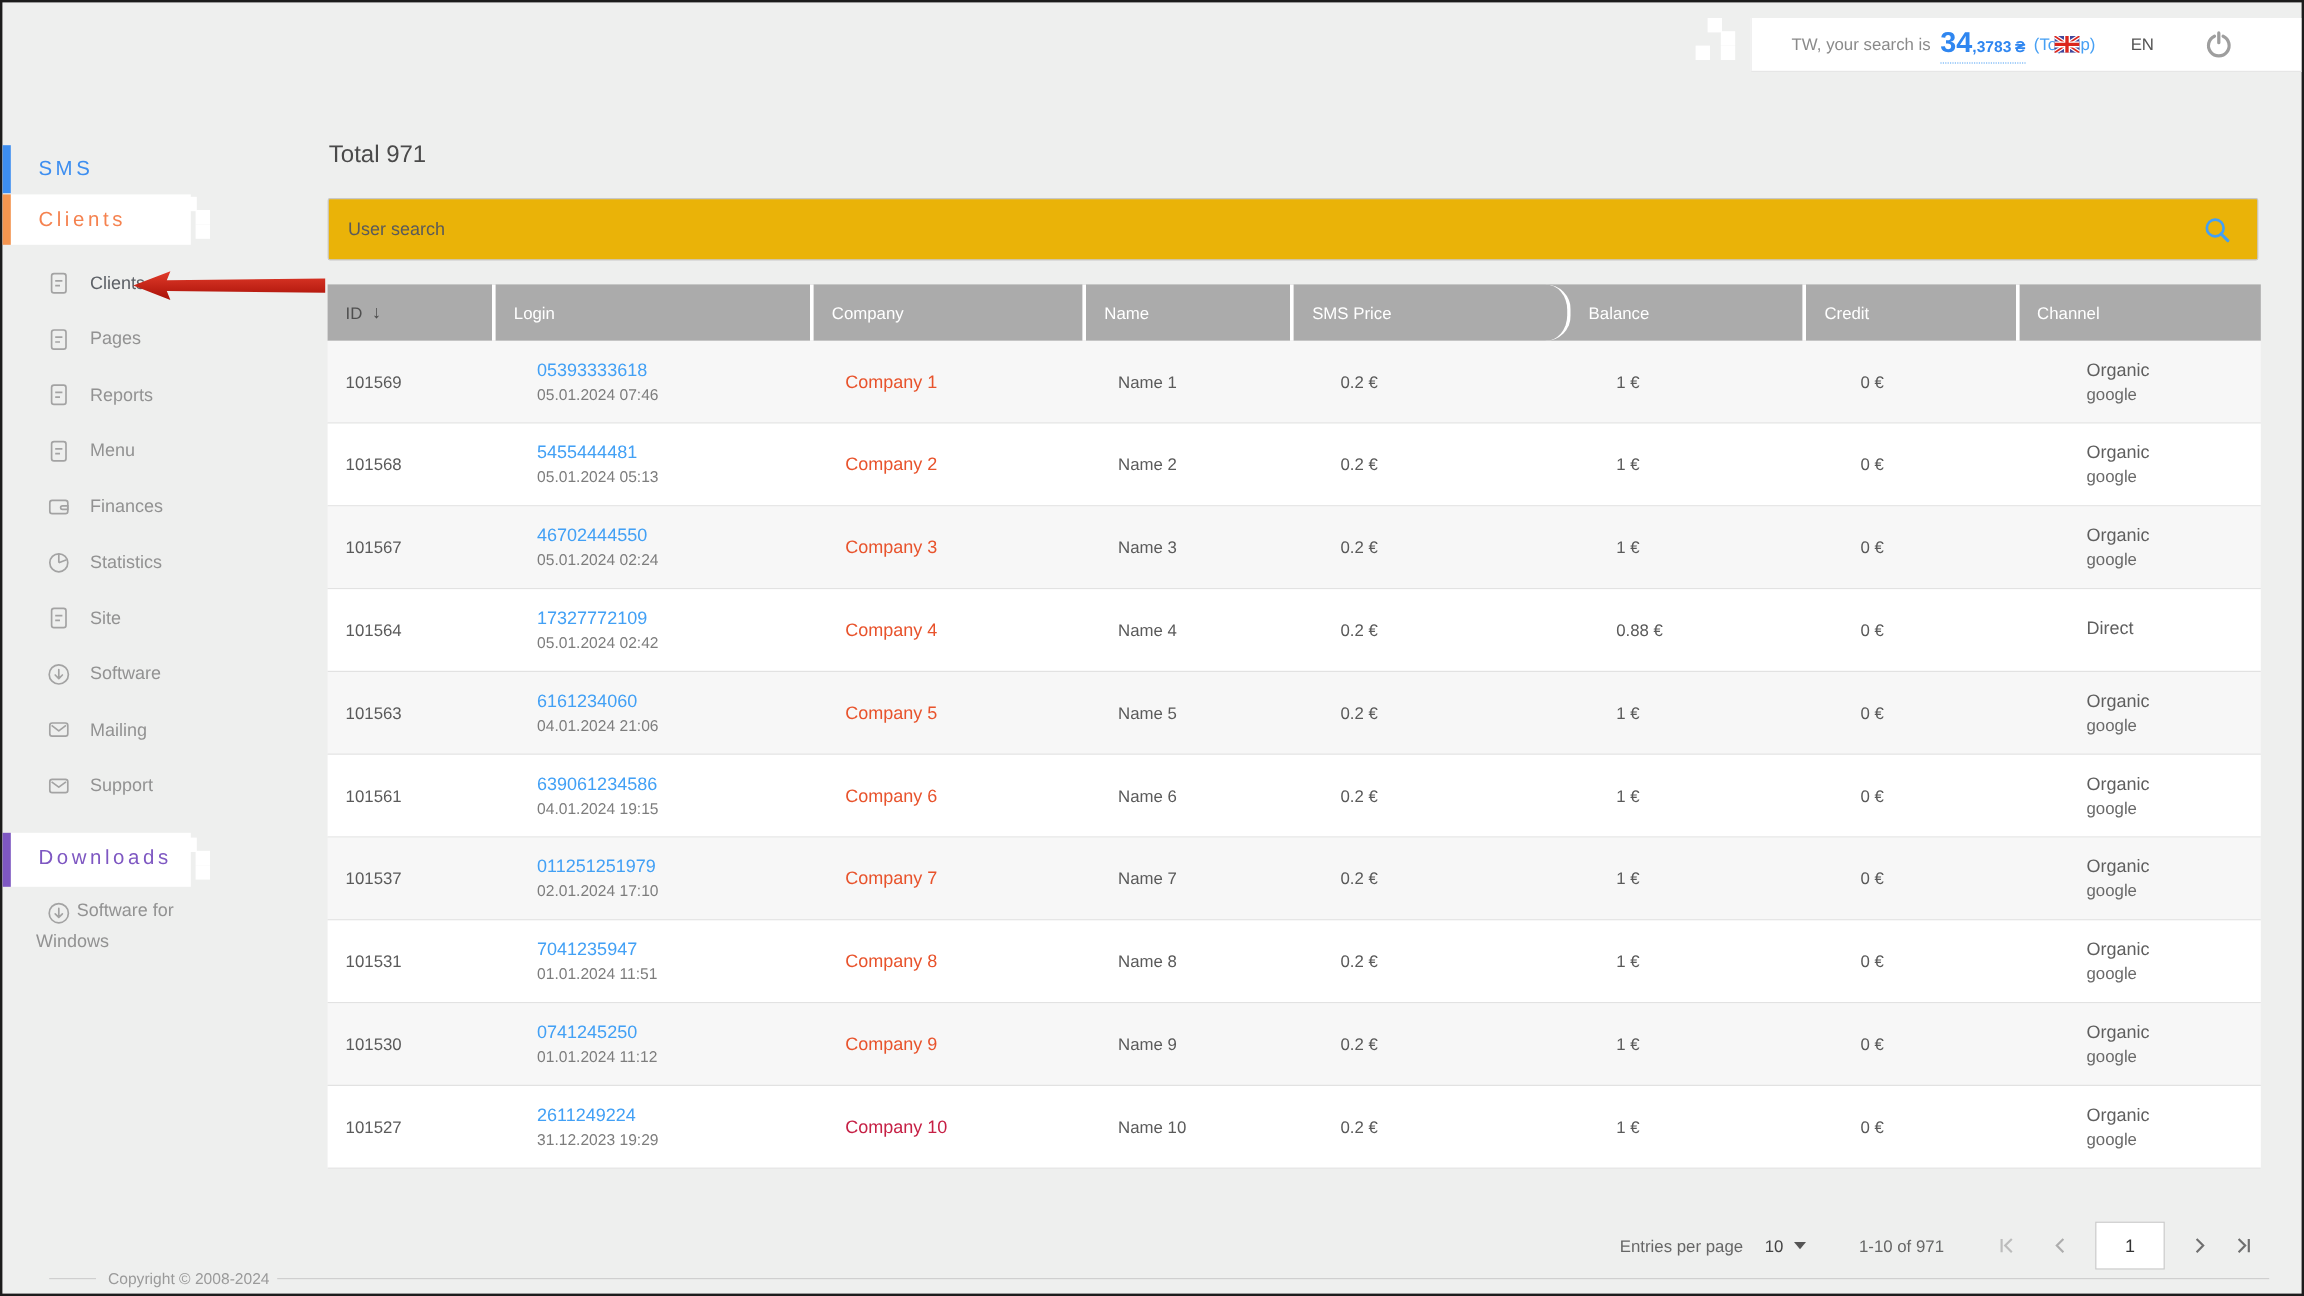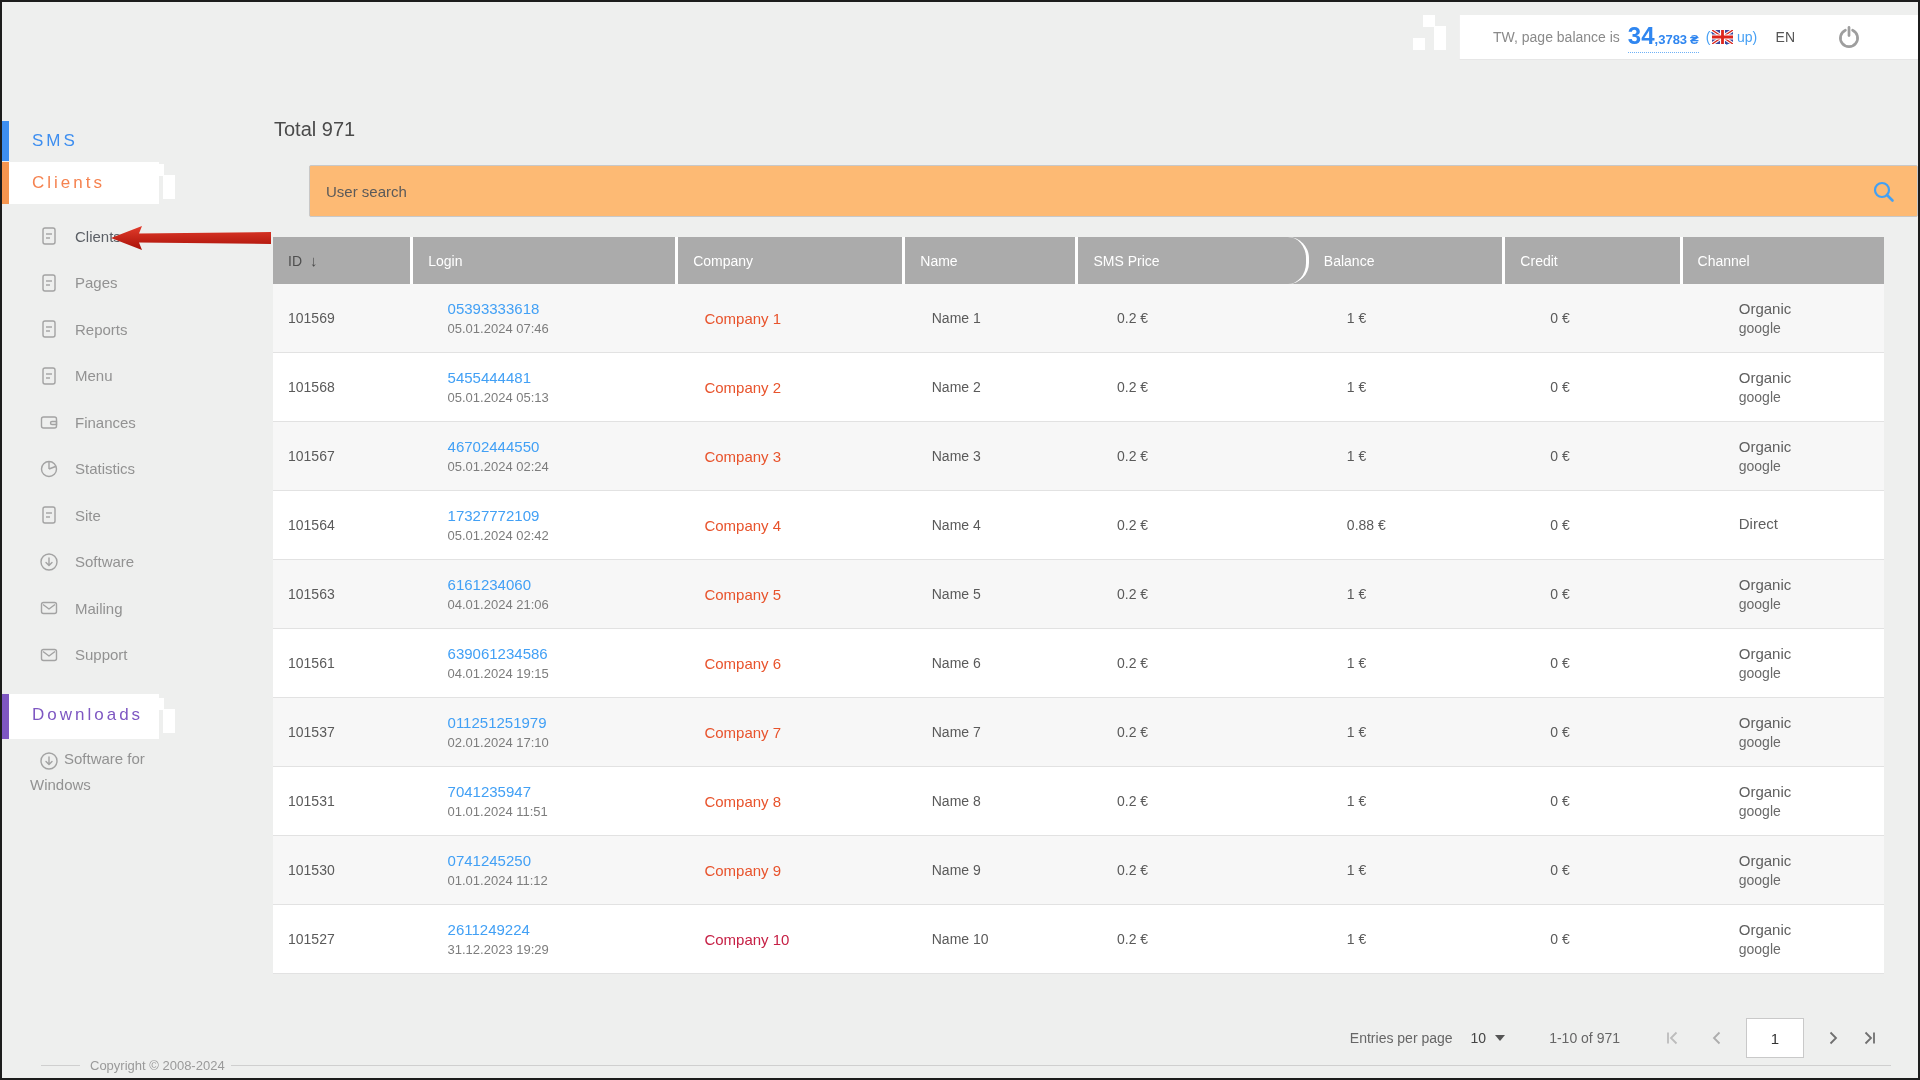--- a/index.html
+++ b/index.html
@@ -46,22 +46,22 @@
   .side-item .icn{width:22px;height:22px;margin-right:15px;flex:none;}
   .side-item .lbl{font-size:15px;color:#929292;}
   .side-item.active .lbl{color:#5c6066;}
   .sfw{position:absolute;left:0;top:744px;width:170px;padding-left:28px;text-indent:34px;
        font-size:15px;color:#929292;line-height:26px;cursor:pointer;box-sizing:border-box;}
   .sfw-icon{position:absolute;left:36px;top:748px;width:22px;height:22px;}
   
   .annot-arrow{position:absolute;left:107px;top:221px;width:164px;height:30px;pointer-events:none;}
   
   .total{position:absolute;left:272px;top:116px;font-size:20px;color:#4a4a4a;}
-  .searchbox{position:absolute;left:271px;top:163px;width:1609px;height:52px;background:#fdba74;
-    border:1px solid #c8c8c8;border-radius:2px;box-sizing:border-box;margin-left:36px;}
+  .searchbox{position:absolute;left:271px;top:163px;width:1609px;height:52px;background:#eab308;
+    border:1px solid #c8c8c8;border-radius:2px;box-sizing:border-box;}
   .searchbox input{position:absolute;left:0;top:0;width:100%;height:100%;border:none;outline:none;
     background:transparent;padding:0 60px 0 16px;font-size:15px;color:#333;box-sizing:border-box;
     font-family:"Liberation Sans","DejaVu Sans",sans-serif;}
   .searchbox input::placeholder{color:#5a5a5a;opacity:1;}
   .search-icon{position:absolute;right:20px;top:13px;width:26px;height:26px;cursor:pointer;}
   .table{position:absolute;left:271px;top:235px;width:1611px;}
   .thead{display:flex;height:47px;background:#ababab;align-items:center;}
   .th{color:#fff;font-size:14px;padding-left:15px;box-sizing:border-box;height:47px;display:flex;align-items:center;
       border-right:3px solid #fff;cursor:pointer;}
   .th:last-child{border-right:none;}
@@ -100,21 +100,21 @@
   .cline-r{left:229px;width:1660px;}
 </style>
 </head>
 <body>
 
 <div class="frame">
 
   <div class="pixels" style="left:1421px;top:13px;"></div>
   <div class="topbar">
     <div class="balance-group">
-      <span class="balance-prefix">TW, page balance is</span>
+      <span class="balance-prefix">TW, your search is</span>
       <span class="balance-amount">
         <span class="balance-main">34</span>
         <span class="balance-frac">,3783</span>
         <span class="balance-cur">₴</span>
       </span>
       <span class="topup">(Top up)</span>
     </div>
     <div class="lang-group">
       <svg width="21" height="14" viewBox="0 0 21 14">
         <rect width="21" height="14" fill="#41479b"></rect>

